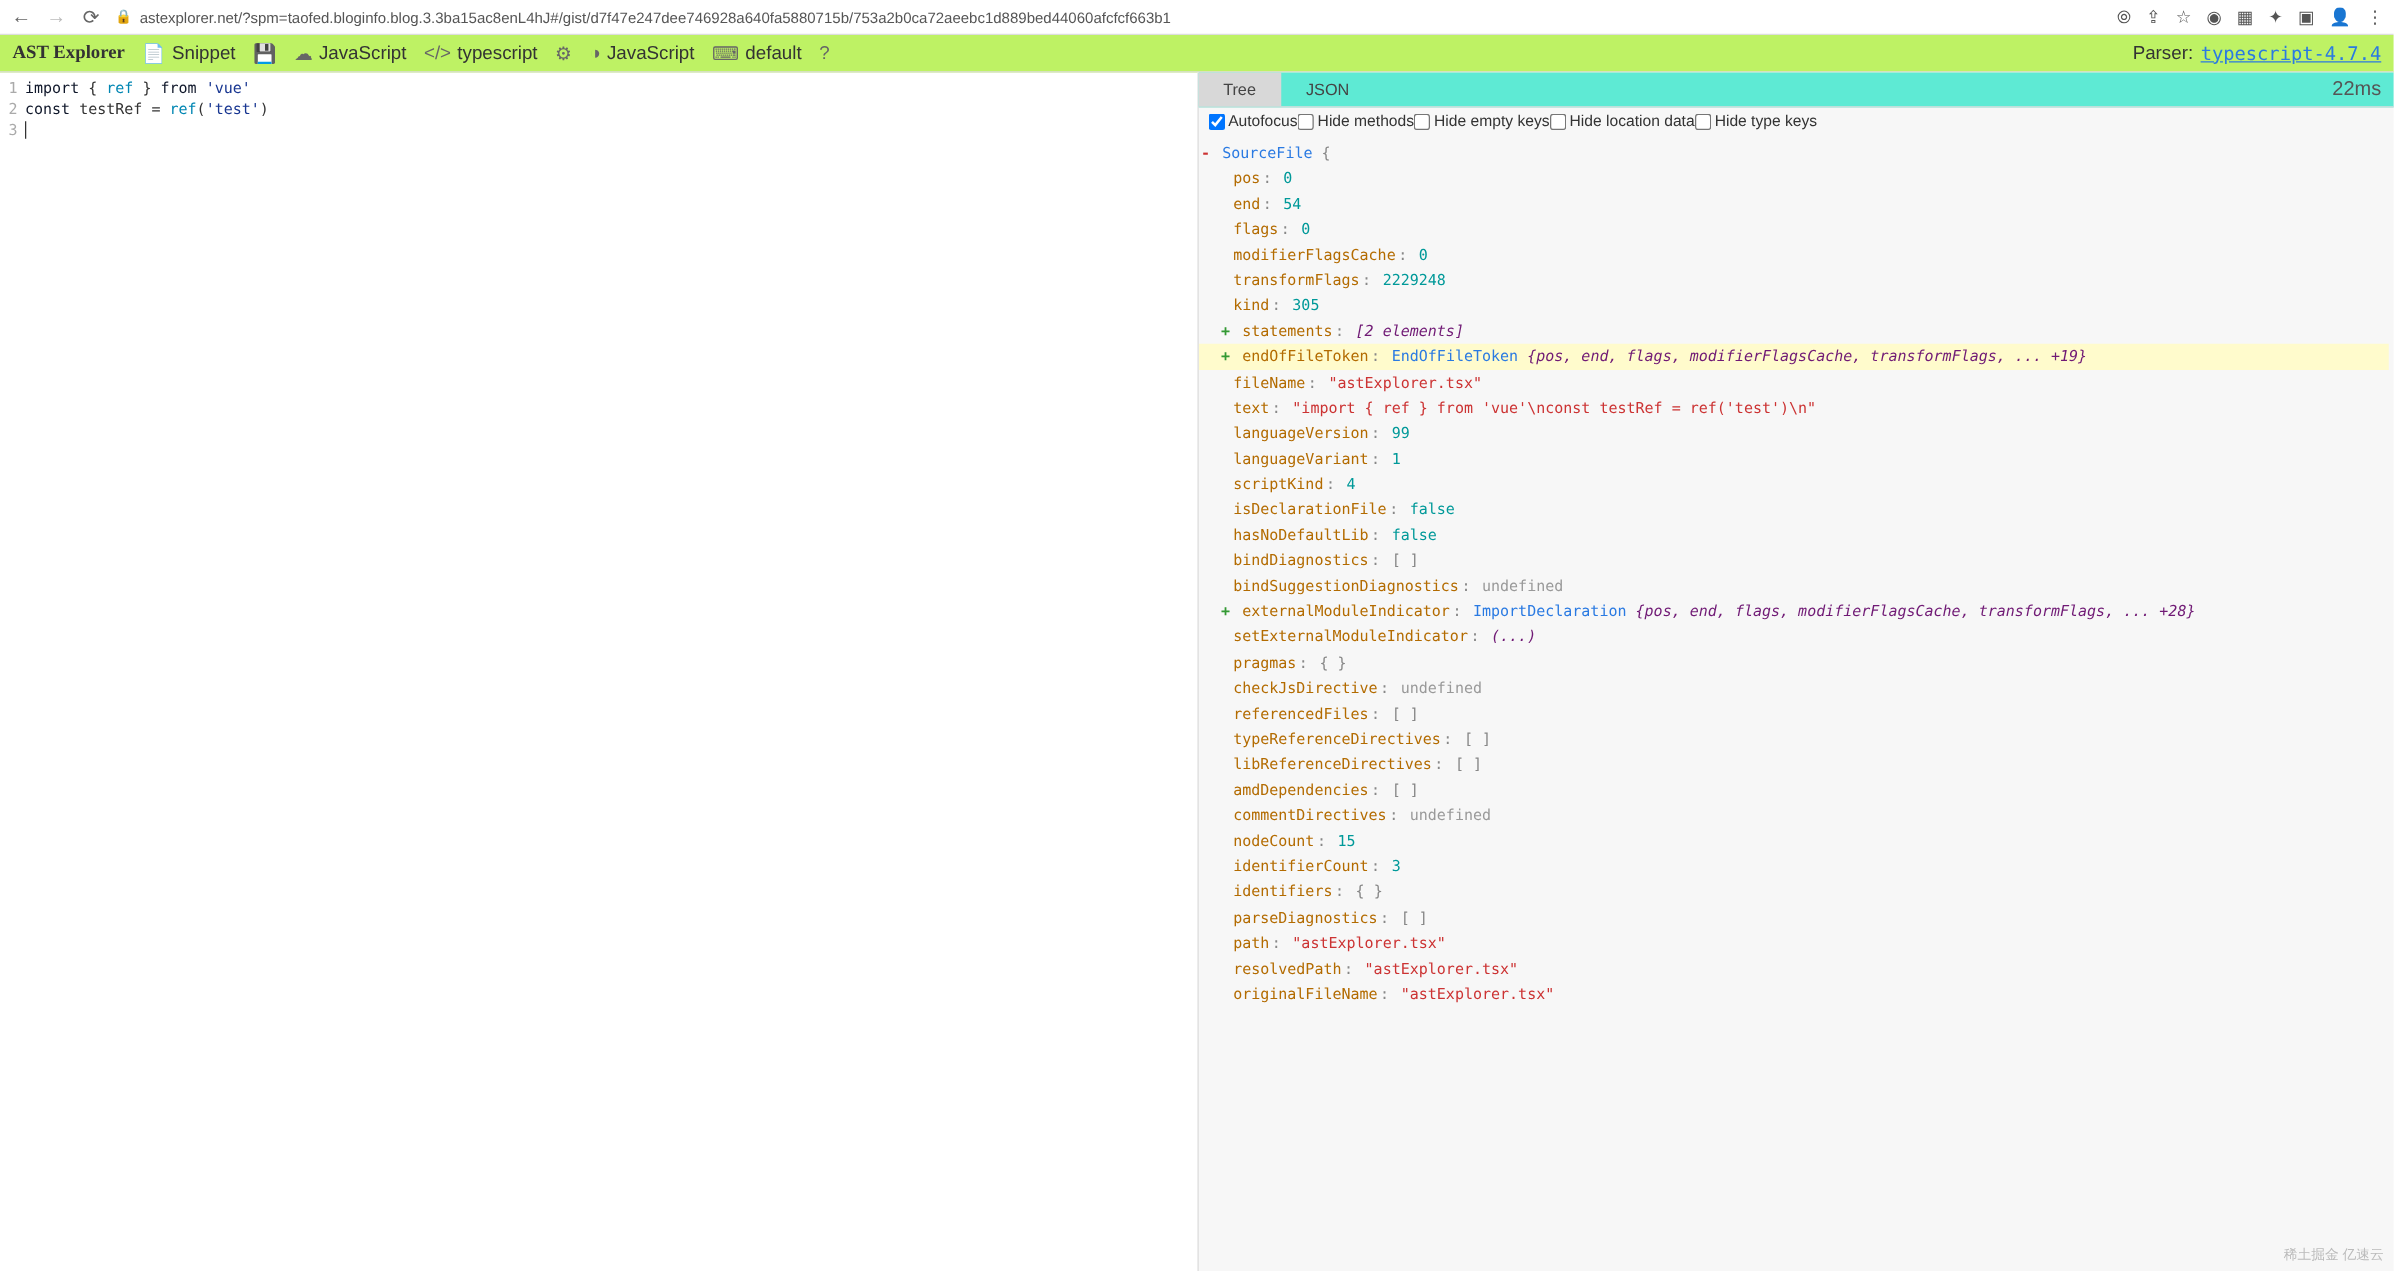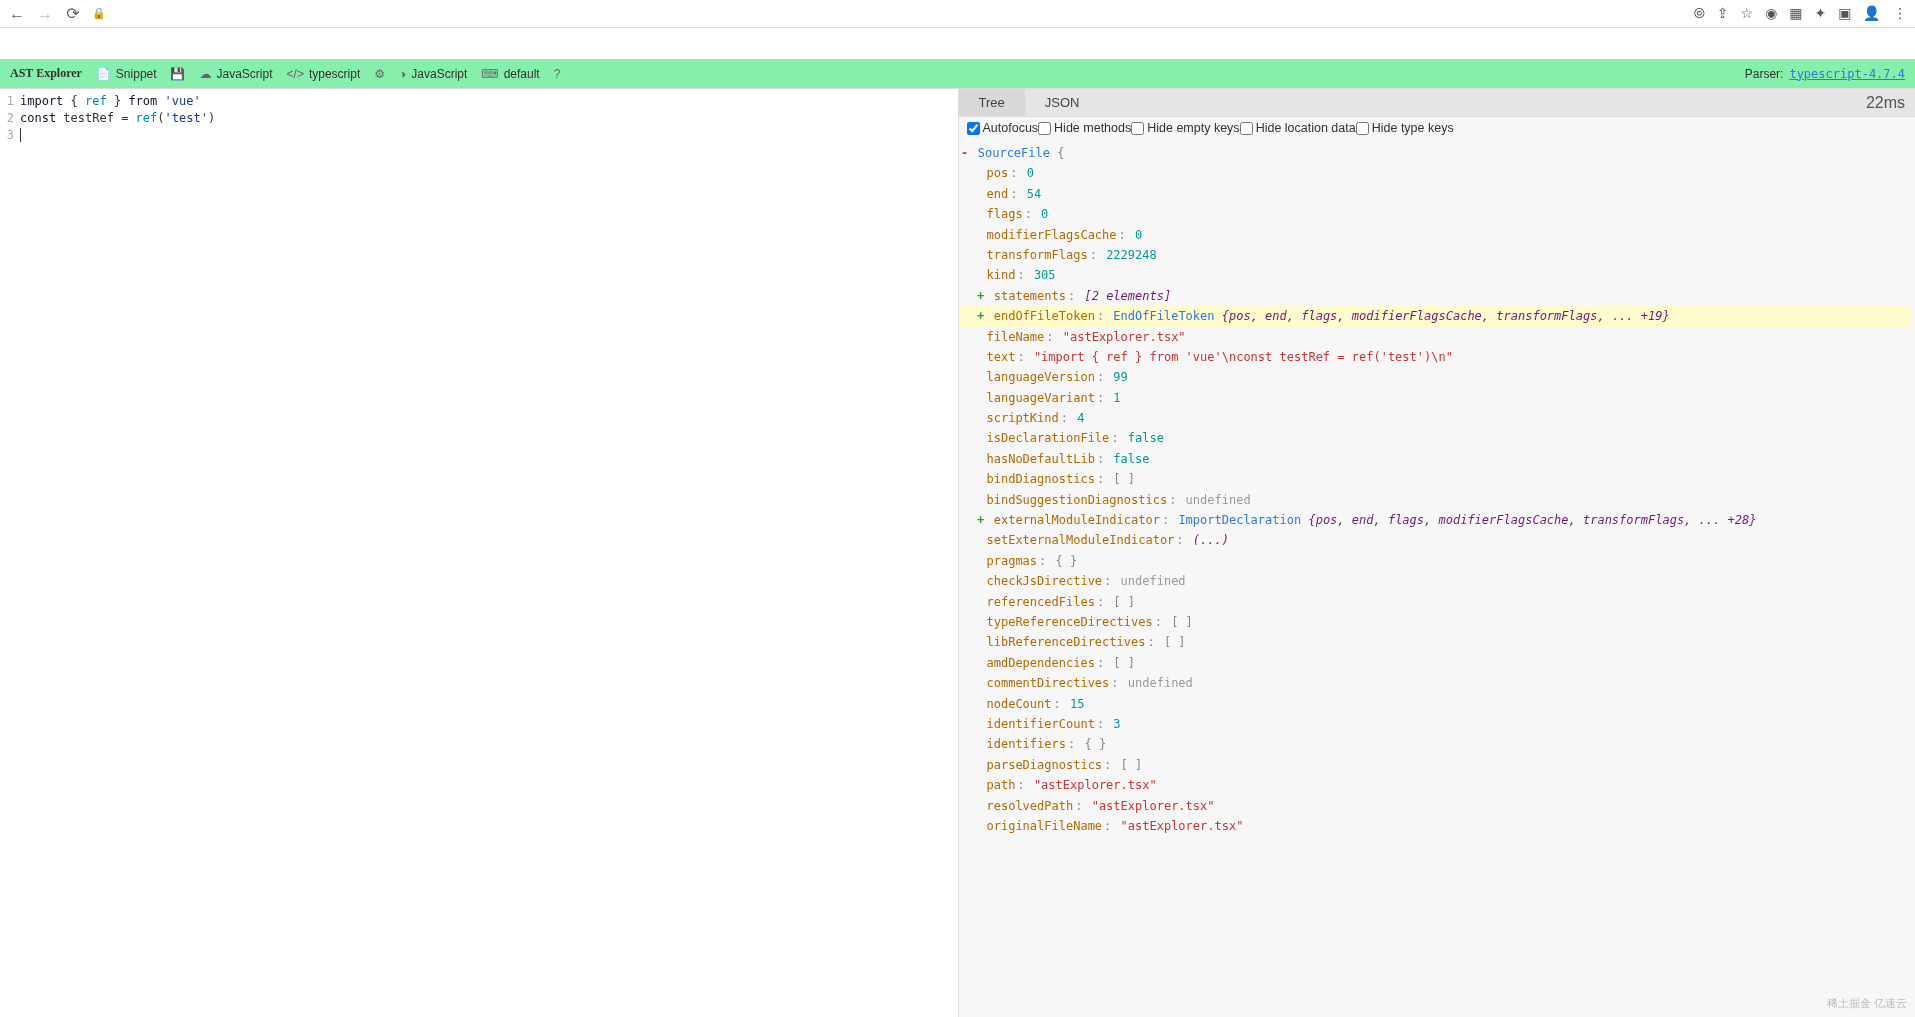--- a/index.html
+++ b/index.html
@@ -3,36 +3,36 @@
 <meta charset="utf-8">
 <style>
 * { margin: 0; padding: 0; box-sizing: border-box; }
 body { font-family: -apple-system, BlinkMacSystemFont, "Segoe UI", sans-serif; font-size: 13px; background: #fff; color: #333; }
 .browser-chrome { height: 28px; display: flex; align-items: center; padding: 0 8px; gap: 10px; border-bottom: 1px solid #ddd; background: #fff; }
 .nav-btn { color: #666; cursor: pointer; font-size: 16px; width:18px; text-align:center; }
 .nav-btn.disabled { color: #bbb; }
 .url-bar { flex: 1; display: flex; align-items: center; gap: 6px; font-size: 12px; color: #555; }
 .lock-icon { font-size: 11px; }
 .ext-icons { display: flex; gap: 12px; color: #555; font-size: 14px; }
-.toolbar { height: 30px; display: flex; align-items: center; padding: 0 10px; gap: 14px; background: #86efac; border-bottom: 1px solid #ddd; font-size: 12px; margin-top: 31px; }
+.toolbar { height: 30px; display: flex; align-items: center; padding: 0 10px; gap: 14px; background: #bef264; border-bottom: 1px solid #ddd; font-size: 15px; }
 .logo { font-weight: bold; font-family: Georgia, serif; }
 .toolbar-item { display:flex; align-items:center; gap:5px; color:#333; }
 .tb-icon { color:#666; }
 .toolbar-right { margin-left: auto; display:flex; align-items:center; gap:6px; }
 .parser-link { color: #2a7ae2; text-decoration: underline; font-family: monospace; }
 .main { display: flex; height: calc(100vh - 58px); }
 .editor { width: 50%; font-family: Menlo, Consolas, monospace; font-size: 12px; padding: 4px 0; overflow:auto; }
 .editor-line { display: flex; line-height: 1.4; }
 .gutter { width: 20px; text-align: right; color: #aaa; padding-right: 6px; user-select:none; }
 .code { white-space: pre; }
 .kw { color: #0f172a; }
 .fn { color: #0086b3; }
 .str { color: #183691; }
 .panel { width: 50%; border-left: 1px solid #ddd; display:flex; flex-direction:column; background:#f7f7f7; }
-.tabs { display:flex; align-items:center; height:28px; background:#e5e5e5; border-bottom:1px solid #ddd; }
+.tabs { display:flex; align-items:center; height:28px; background:#5eead4; border-bottom:1px solid #ddd; }
 .tab { padding: 0 20px; height:100%; display:flex; align-items:center; cursor:pointer; color:#444; }
 .tab.active { background:#d8d8d8; }
 .timing { margin-left:auto; padding-right:10px; color:#555; font-size:16px; }
 .options { padding: 4px 8px; display:flex; font-size:12.5px; align-items:center; flex-wrap:wrap; }
 .options label { display:flex; align-items:center; gap:3px; }
 .tree { flex:1; overflow:auto; font-family: Menlo, Consolas, monospace; font-size:12px; padding: 4px 0 20px 0; }
 .node { padding-left: 12px; line-height:1.7; }
 .toggle { display:inline-block; width:12px; color:#c33; cursor:pointer; font-weight:bold; text-align:center; margin-left:-12px; }
 .toggle.plus { color:#393; }
 .key { color: #b36b00; }
@@ -51,20 +51,21 @@
 </style>
 </head>
 <body>
 
 <div class="browser-chrome">
   <span class="nav-btn">←</span>
   <span class="nav-btn disabled">→</span>
   <span class="nav-btn">⟳</span>
   <div class="url-bar">
     <span class="lock-icon">🔒</span>
+    <span>astexplorer.net/?spm=taofed.bloginfo.blog.3.3ba15ac8enL4hJ#/gist/d7f47e247dee746928a640fa5880715b/753a2b0ca72aeebc1d889bed44060afcfcf663b1</span>
   </div>
   <div class="ext-icons">
     <span>⦾</span>
     <span>⇪</span>
     <span>☆</span>
     <span>◉</span>
     <span>▦</span>
     <span>✦</span>
     <span>▣</span>
     <span>👤</span>

